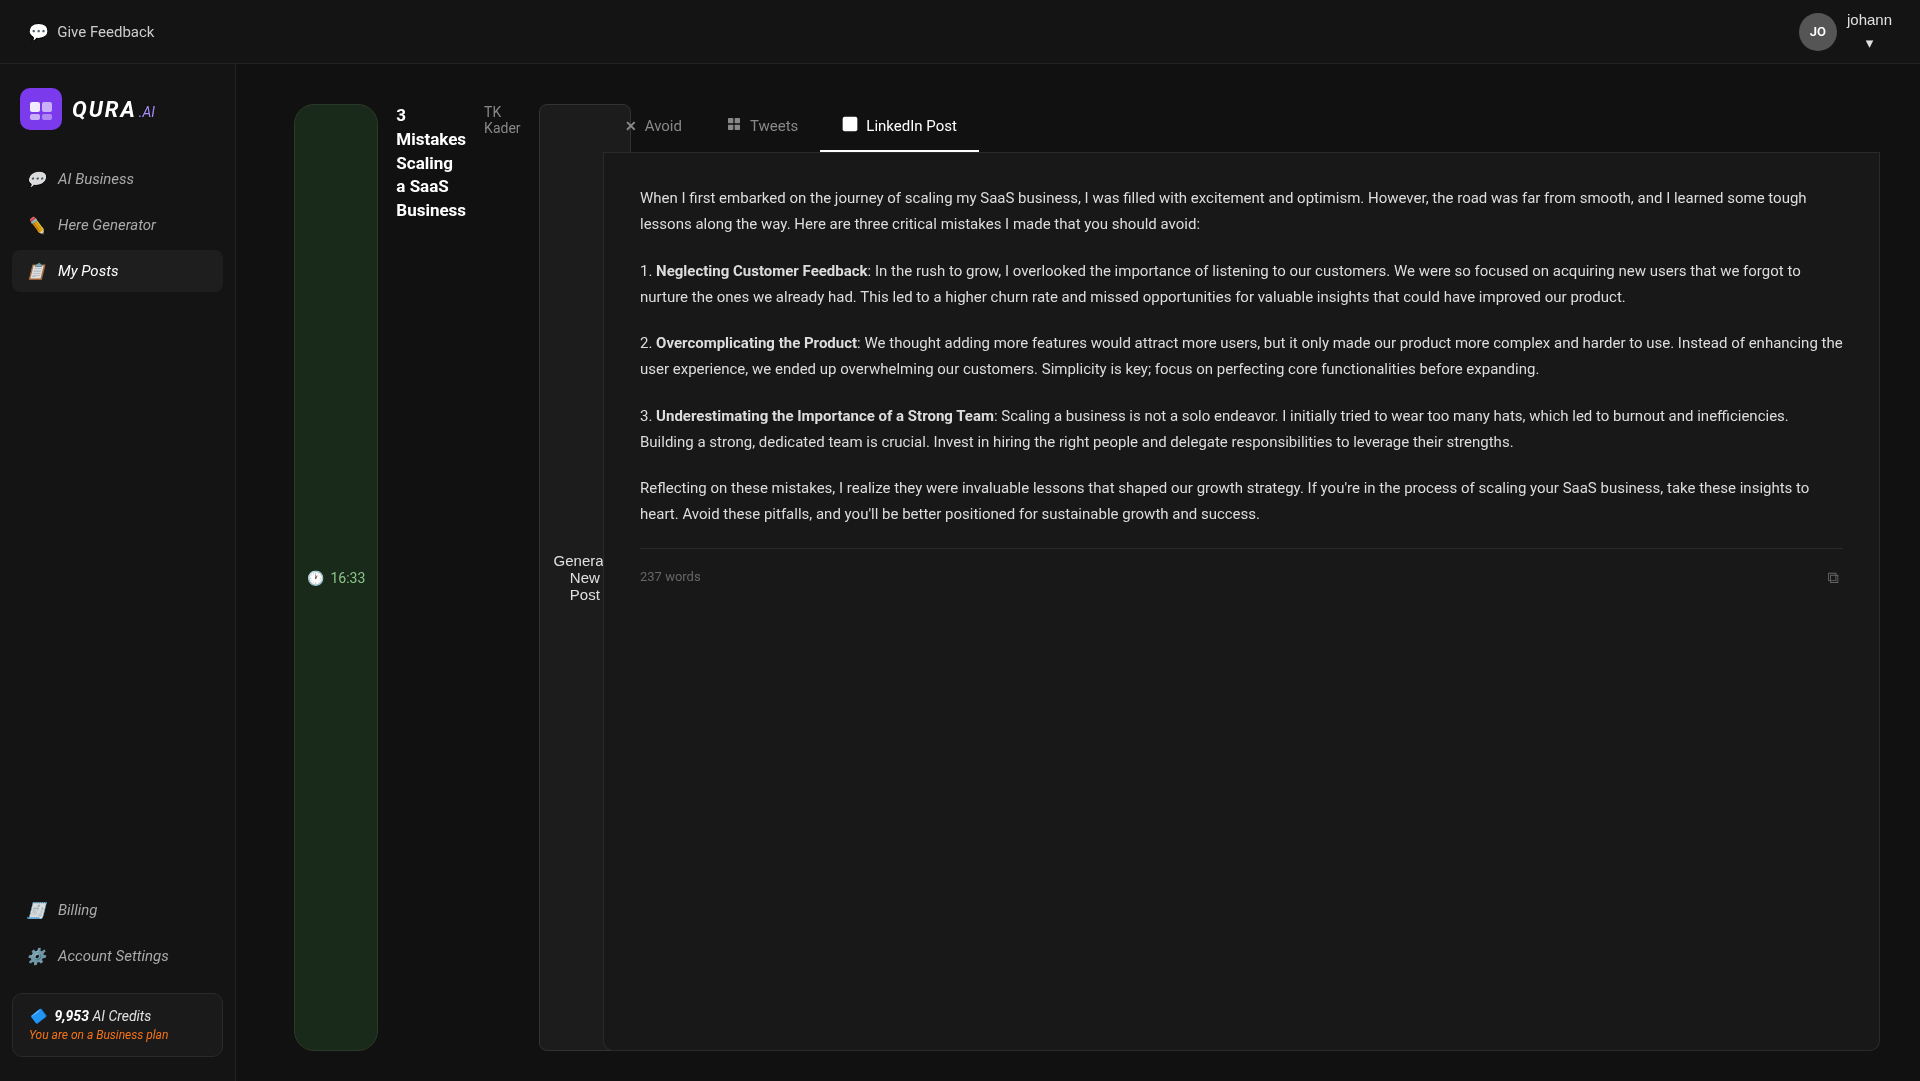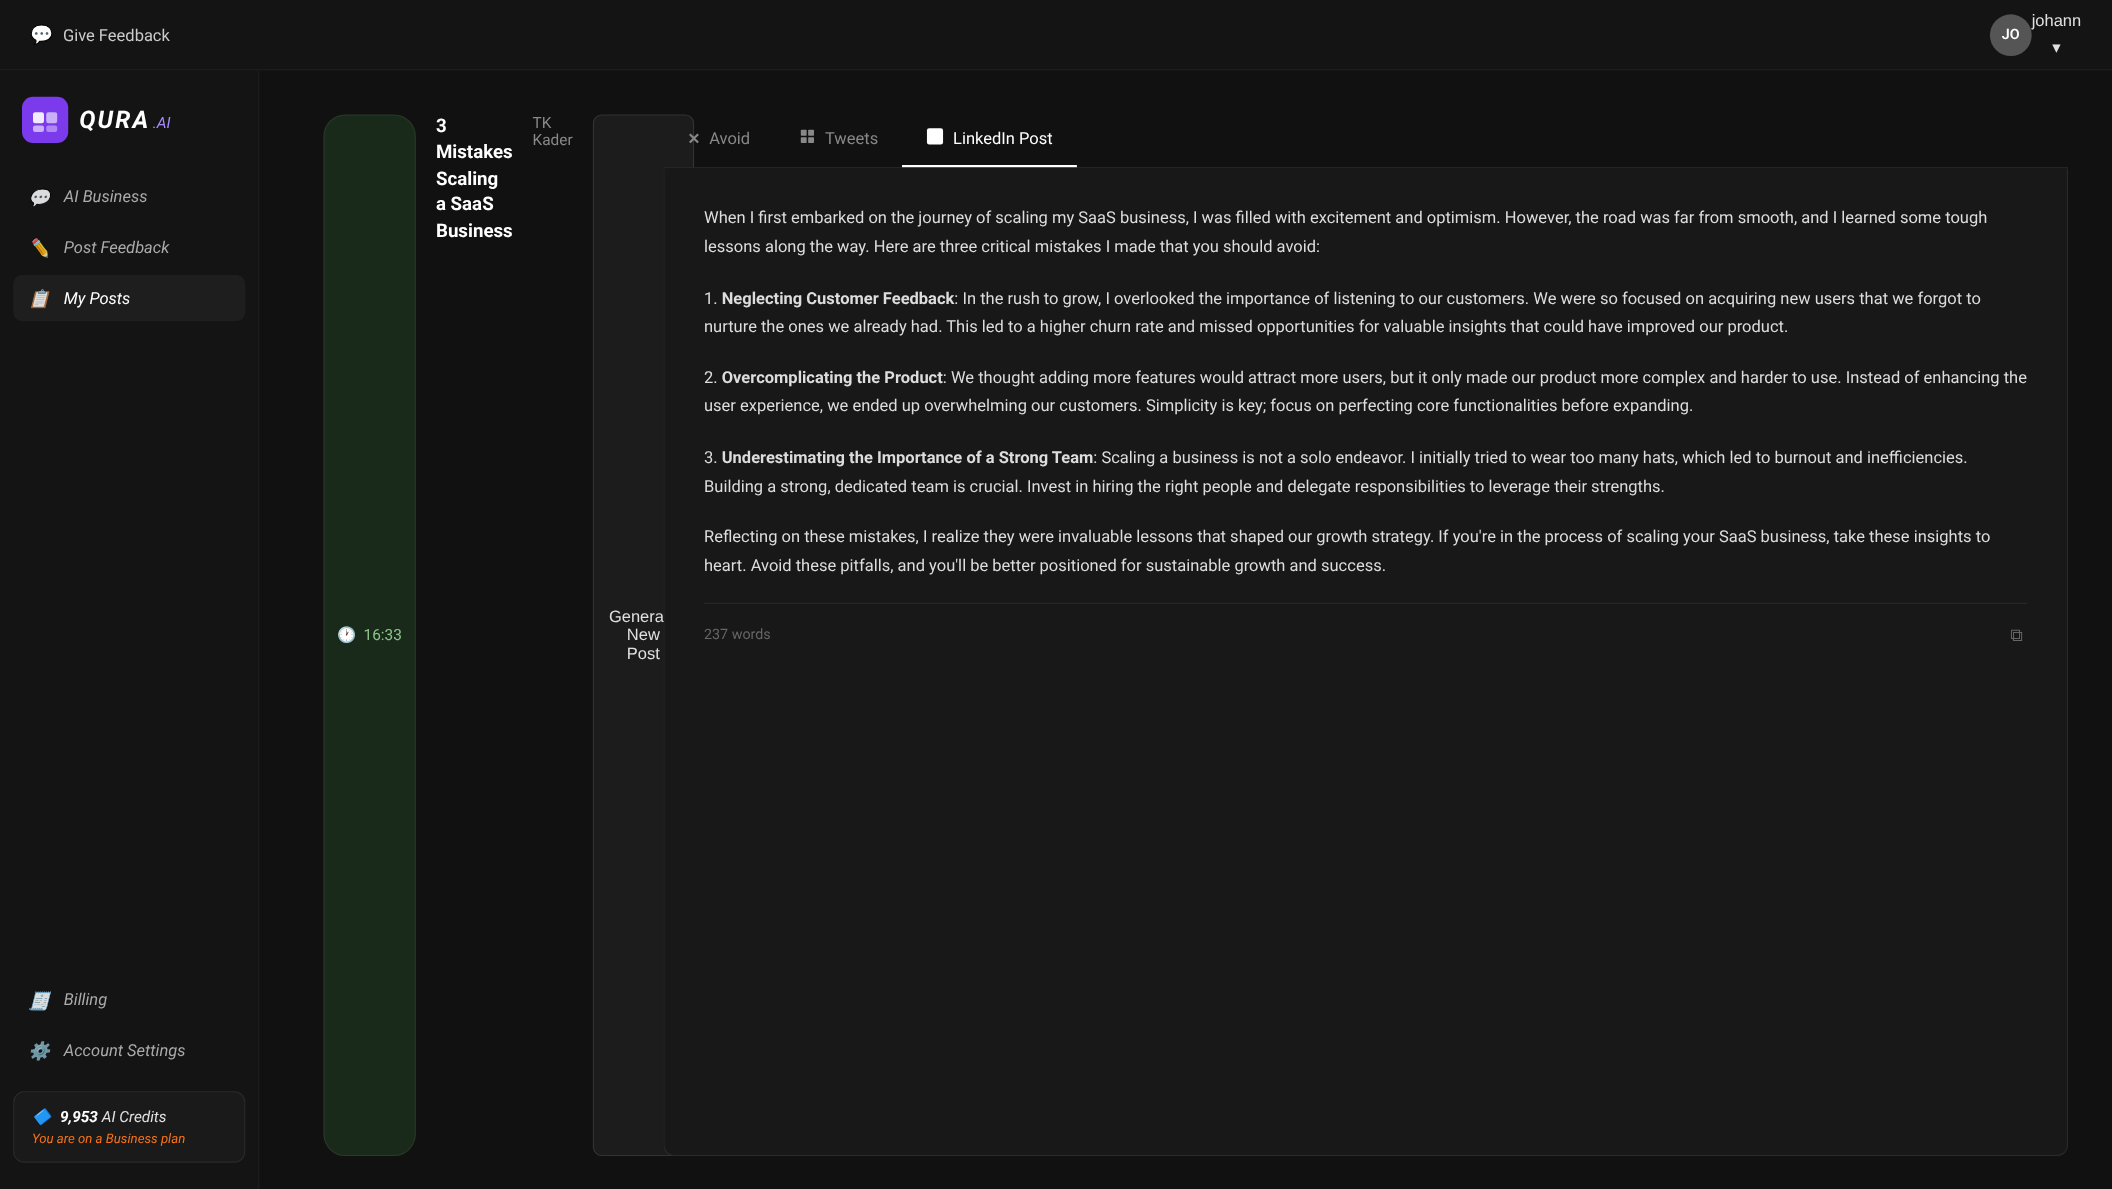--- a/index.html
+++ b/index.html
@@ -35,20 +35,21 @@
       display: flex;
       align-items: center;
       gap: 8px;
       color: #ccc;
       font-size: 15px;
       cursor: pointer;
     }
     .topbar-right {
       display: flex;
       align-items: center;
+      gap: 10px;
     }
     .avatar-circle {
       width: 38px;
       height: 38px;
       border-radius: 50%;
       background: #555;
       display: flex;
       align-items: center;
       justify-content: center;
       font-size: 13px;
@@ -430,21 +431,21 @@
       </div>
     </div>
 
     <div class="nav-items">
       <div class="nav-item">
         <span class="nav-icon">💬</span>
         <span>AI Business</span>
       </div>
       <div class="nav-item">
         <span class="nav-icon">✏️</span>
-        <span>Post Feedback</span>
+        <span>Here Generator</span>
       </div>
       <div class="nav-item active">
         <span class="nav-icon">📋</span>
         <span>My Posts</span>
       </div>
     </div>
 
     <div class="sidebar-bottom">
       <div class="nav-item">
         <span class="nav-icon">🧾</span>

